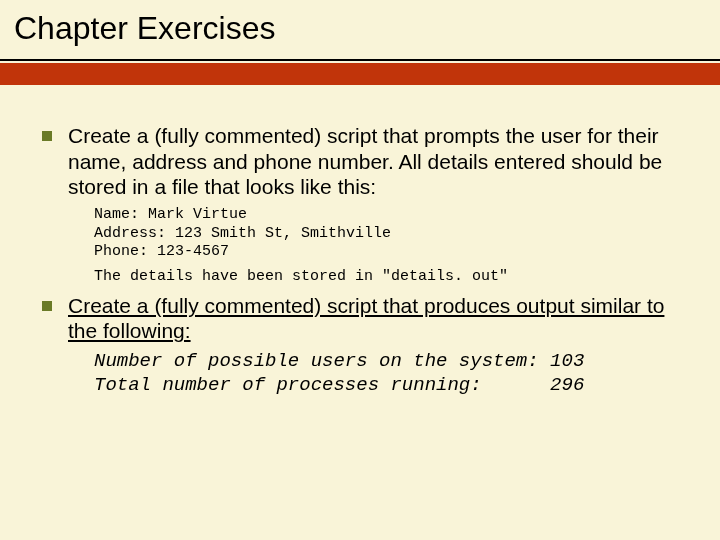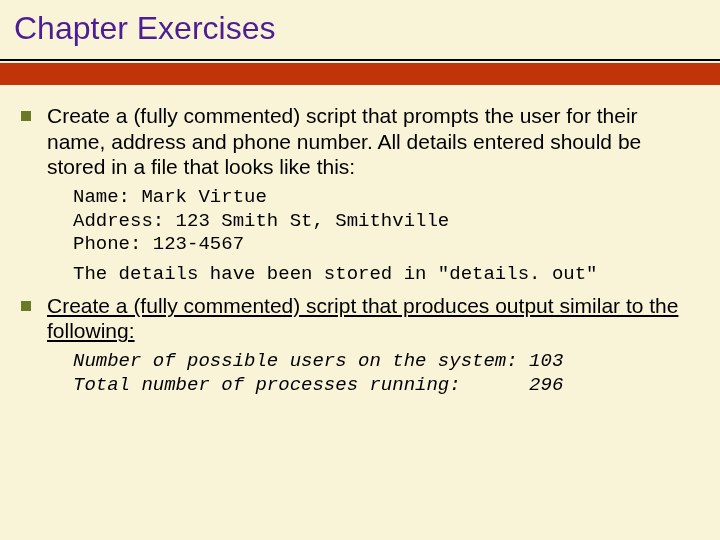--- a/index.html
+++ b/index.html
@@ -19,59 +19,60 @@
     width: 720px;
     height: 540px;
     box-sizing: border-box;
   }
   .title-block {
     padding: 10px 0 0 14px;
   }
   .title {
     font-size: 32px;
     font-weight: 400;
-    color: #4c1d95;
+    color: #000000;
     margin: 0;
   }
   .rule-group {
     margin-top: 12px;
   }
   .rule-thin {
     height: 2px;
     background: #000;
     margin-bottom: 2px;
   }
   .rule-thick {
     height: 22px;
     background: #c1340a;
   }
   .content {
-    padding: 18px 30px 0 21px;
+    padding: 18px 30px 0 42px;
     font-size: 21px;
     line-height: 1.22;
+    margin-top: 20px;
   }
   .bullet-item {
     display: flex;
     align-items: flex-start;
     margin-bottom: 0;
   }
   .bullet {
     width: 10px;
     height: 10px;
     background: #6a7a27;
     flex: 0 0 10px;
     margin-top: 8px;
     margin-right: 16px;
   }
   .bullet-text {
     flex: 1;
   }
   .mono {
     font-family: "Courier New", Courier, monospace;
-    font-size: 19px;
+    font-size: 15px;
     white-space: pre;
     margin: 6px 0 6px 52px;
     line-height: 1.25;
   }
   .followup {
     margin: 2px 0 4px 26px;
     font-size: 21px;
   }
   .stats-block {
     font-family: "Courier New", Courier, monospace;

